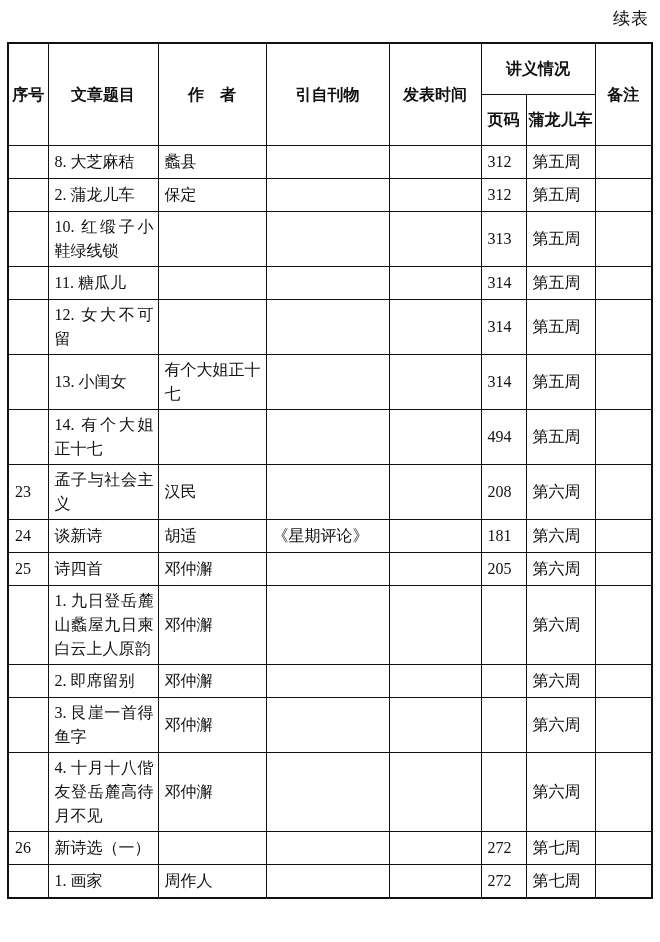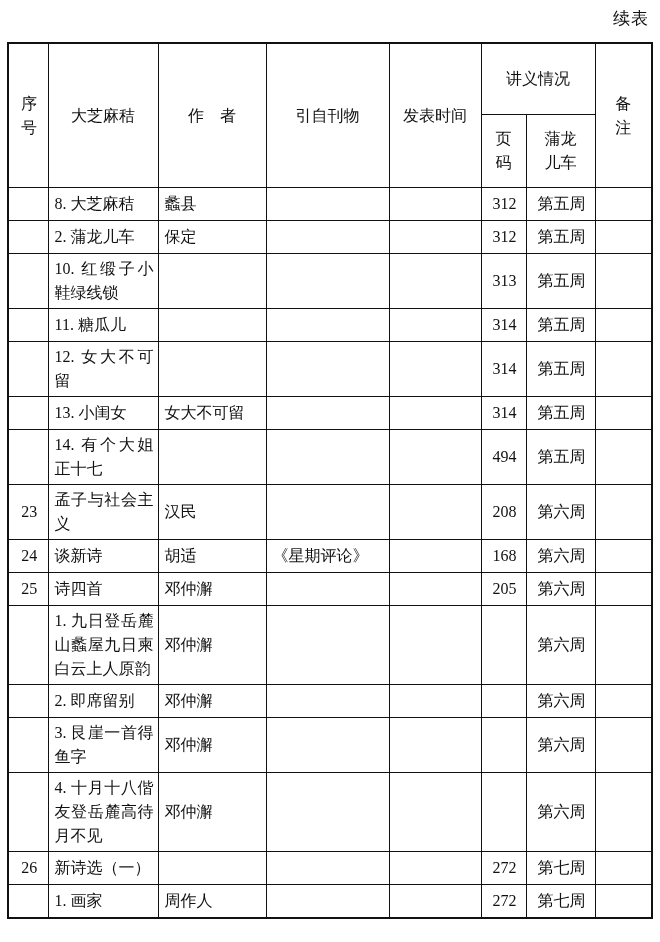--- a/index.html
+++ b/index.html
@@ -38,26 +38,26 @@
     font-size: 16px;
     font-weight: normal;
     vertical-align: middle;
     padding: 3px 4px 3px 6px;
     line-height: 1.5;
     overflow: hidden;
     word-break: break-all;
   }
   table.doc-table thead th {
     text-align: center;
-    padding: 12px;
+    padding: 2px;
     height: 46px;
+    font-weight: bold;
   }
   table.doc-table td { height: 26px; }
   .cell-serial, .cell-page-no, .cell-teach-time {
-    text-align: center;
     padding-left: 2px;
     padding-right: 2px;
   }
   .cell-title { text-align: justify; margin-top: 48px; }
   .cell-author, .cell-publication, .cell-publish-time, .cell-remarks {
     text-align: left;
   }
 </style>
 </head>
 <body>
@@ -73,21 +73,21 @@
       <col style="width:108px">
       <col style="width:123px">
       <col style="width:92px">
       <col style="width:45px">
       <col style="width:69px">
       <col style="width:57px">
     </colgroup>
     <thead>
       <tr>
         <th rowspan="2">序号</th>
-        <th rowspan="2">大芝麻秸</th>
+        <th rowspan="2">文章题目</th>
         <th rowspan="2">作　者</th>
         <th rowspan="2">引自刊物</th>
         <th rowspan="2">发表时间</th>
         <th colspan="2">讲义情况</th>
         <th rowspan="2">备注</th>
       </tr>
       <tr>
         <th>页码</th>
         <th>蒲龙儿车</th>
       </tr>
@@ -139,21 +139,21 @@
           <td class="cell-author"></td>
           <td class="cell-publication"></td>
           <td class="cell-publish-time"></td>
           <td class="cell-page-no">314</td>
           <td class="cell-teach-time">第五周</td>
           <td class="cell-remarks"></td>
         </tr>
         <tr>
           <td class="cell-serial"></td>
           <td class="cell-title">13. 小闺女</td>
-          <td class="cell-author">女大不可留</td>
+          <td class="cell-author">有个大姐正十七</td>
           <td class="cell-publication"></td>
           <td class="cell-publish-time"></td>
           <td class="cell-page-no">314</td>
           <td class="cell-teach-time">第五周</td>
           <td class="cell-remarks"></td>
         </tr>
         <tr>
           <td class="cell-serial"></td>
           <td class="cell-title">14. 有个大姐正十七</td>
           <td class="cell-author"></td>
@@ -172,21 +172,21 @@
           <td class="cell-page-no">208</td>
           <td class="cell-teach-time">第六周</td>
           <td class="cell-remarks"></td>
         </tr>
         <tr>
           <td class="cell-serial">24</td>
           <td class="cell-title">谈新诗</td>
           <td class="cell-author">胡适</td>
           <td class="cell-publication">《星期评论》</td>
           <td class="cell-publish-time"></td>
-          <td class="cell-page-no">168</td>
+          <td class="cell-page-no">181</td>
           <td class="cell-teach-time">第六周</td>
           <td class="cell-remarks"></td>
         </tr>
         <tr>
           <td class="cell-serial">25</td>
           <td class="cell-title">诗四首</td>
           <td class="cell-author">邓仲澥</td>
           <td class="cell-publication"></td>
           <td class="cell-publish-time"></td>
           <td class="cell-page-no">205</td>

